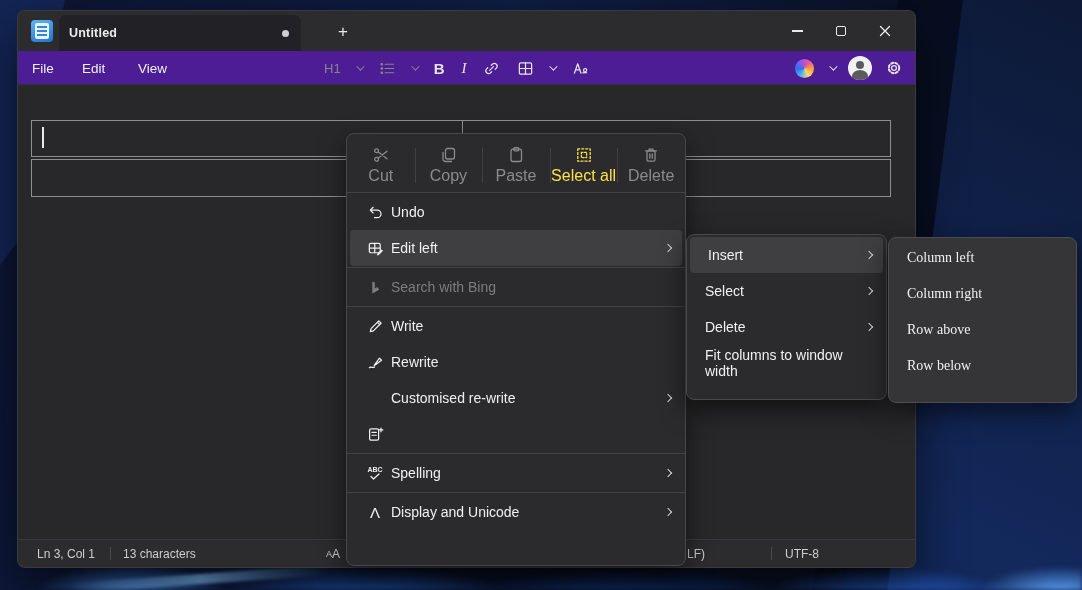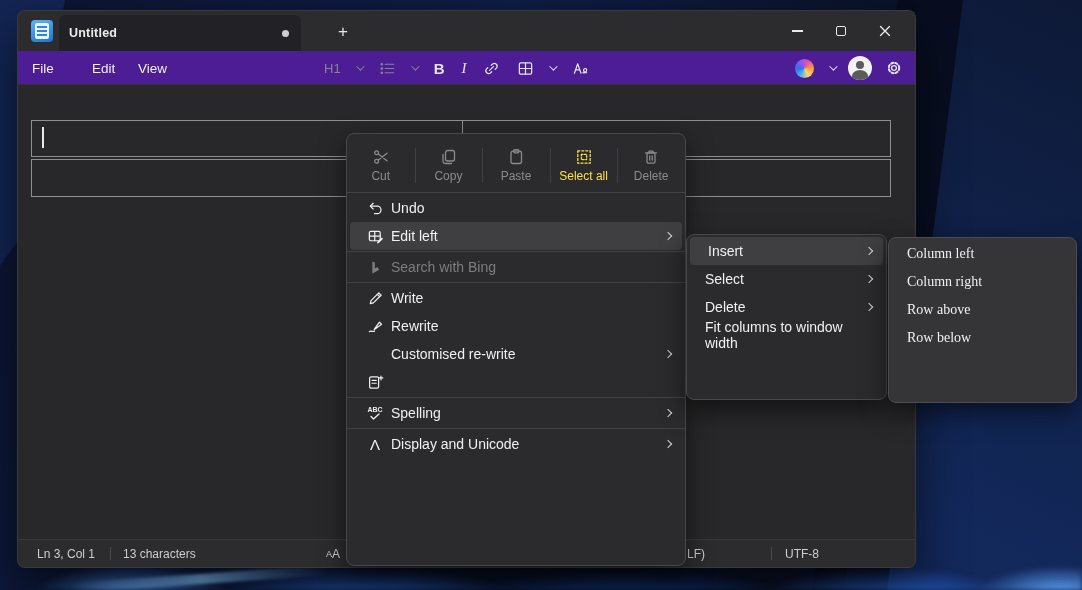--- a/index.html
+++ b/index.html
@@ -95,23 +95,23 @@
 
   
   .cmenu { position:absolute; background:#2b2b2d; border:1px solid #48484b; border-radius:8px;
     box-shadow:0 10px 26px rgba(0,0,0,.55); overflow:hidden; color:#f0f0f0; font-size:14px; }
   #menu-main { left:346px; top:133px; width:340px; height:433px; }
   .action-row { display:flex; height:57px; padding-top:6px; }
   .action { flex:1; display:flex; flex-direction:column; align-items:center; justify-content:center; gap:3px;
     color:#fde047; position:relative; }
   .action.disabled { color:#8b8b8e; }
   .action + .action::before { content:""; position:absolute; left:0; top:8px; bottom:8px; width:1px; background:#414144; }
-  .action-label { font-size:12px; }
+  .action-label { font-size:16px; }
   .m-sep { height:1px; background:#424245; margin:1px 0; }
-  .m-item { height:28px; display:flex; align-items:center; padding:0 14px 0 18px; position:relative; }
+  .m-item { height:36px; display:flex; align-items:center; padding:0 14px 0 18px; position:relative; }
   .m-item.hl { background:#3f3f42; margin:0 3px; padding:0 11px 0 15px; border-radius:4px; }
   .m-item.disabled { color:#7d7d80; }
   .m-icon { width:20px; display:flex; align-items:center; justify-content:center; margin-right:6px; flex:none; }
   .m-label { flex:1; }
   .m-chev { color:#d4d4d6; margin-left:8px; }
   svg.ic { stroke:currentColor; fill:none; stroke-width:1.3; stroke-linecap:round; stroke-linejoin:round; }
   .lambda-glyph { font-size:15px; } 
   .spell-stack { display:flex; flex-direction:column; align-items:center; line-height:1; }
   .spell-stack .abc { font-size:7px; font-weight:bold; letter-spacing:0; }
 
@@ -149,21 +149,21 @@
         <div class="win-btn">
           <svg class="ic" width="12" height="12" viewBox="0 0 12 12">
               <path d="M1.5 1.5 L10.5 10.5 M10.5 1.5 L1.5 10.5"></path>
             </svg>
         </div>
       </div>
     </div>
 
     <div class="menurow">
       <div class="menu-item" style="left:8px;">File</div>
-      <div class="menu-item" style="left:58px;margin-left:10px;">Edit</div>
+      <div class="menu-item" style="left:58px;">Edit</div>
       <div class="menu-item" style="left:114px;">View</div>
 
       <div class="fmt-toolbar">
         <div class="tool disabled">
           <span>H1</span>
           <span class="chev"></span>
         </div>
         <div class="tool disabled">
           <svg class="ic" width="17" height="17" viewBox="0 0 18 18">
             <path d="M6.5 4.5 h9 M6.5 9 h9 M6.5 13.5 h9"></path>

